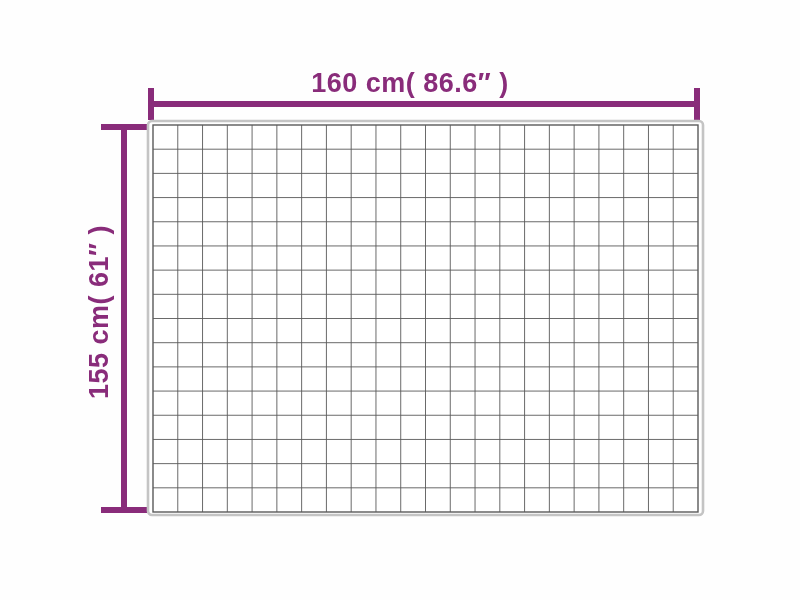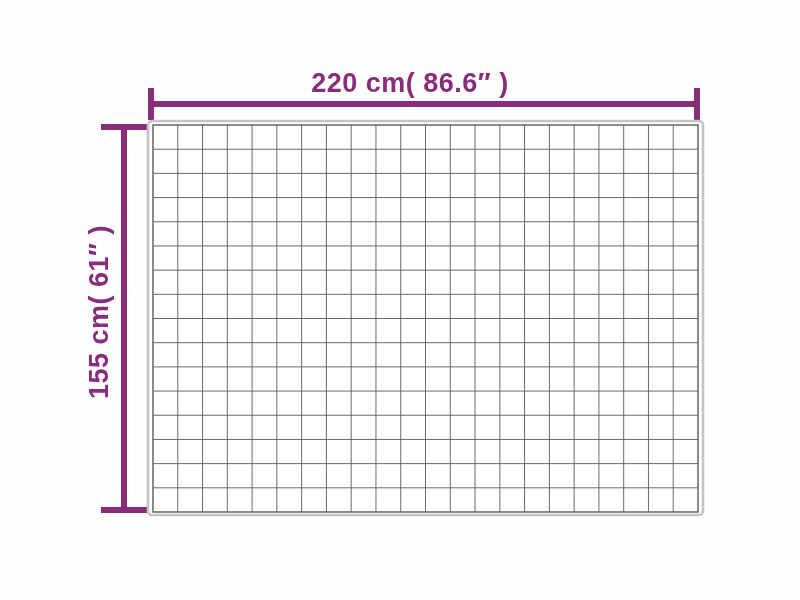--- a/index.html
+++ b/index.html
@@ -31,21 +31,21 @@
     letter-spacing:0.5px;white-space:nowrap;
   }
   
   .blanket{position:absolute;left:146px;top:119px;}
 </style>
 </head>
 <body>
 
 <div class="stage" style="--accent: #892C7A; --bg: #fefefe;">
 
-  <div class="h-label">220 cm( 86.6″ )</div>
+  <div class="h-label">160 cm( 86.6″ )</div>
 
   <div class="h-dim">
     <span class="cap left"></span>
     <span class="cap right"></span>
   </div>
 
   <div class="v-label">155 cm( 61″ )</div>
 
   <div class="v-dim">
     <span class="cap top"></span>

